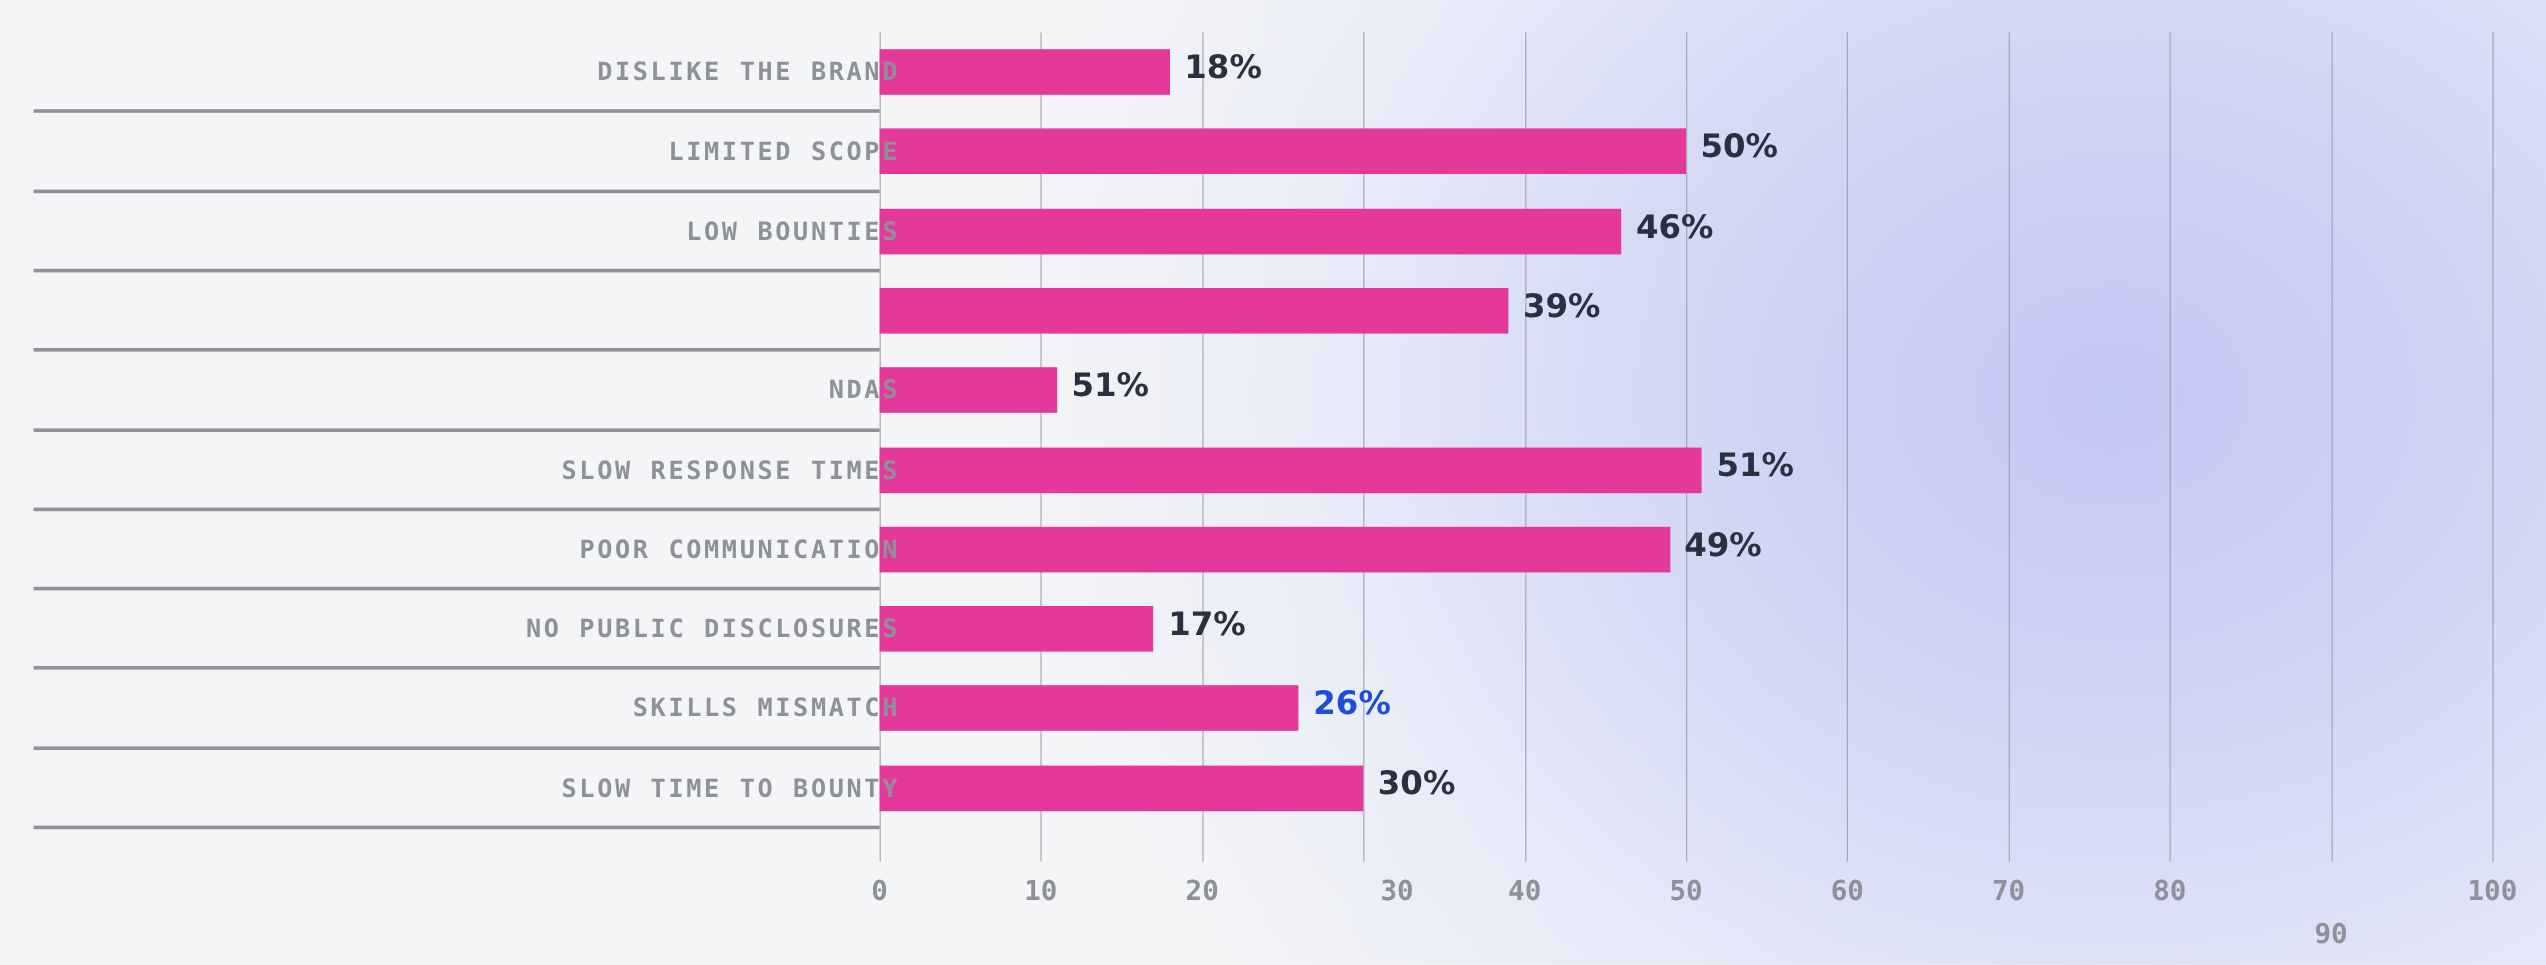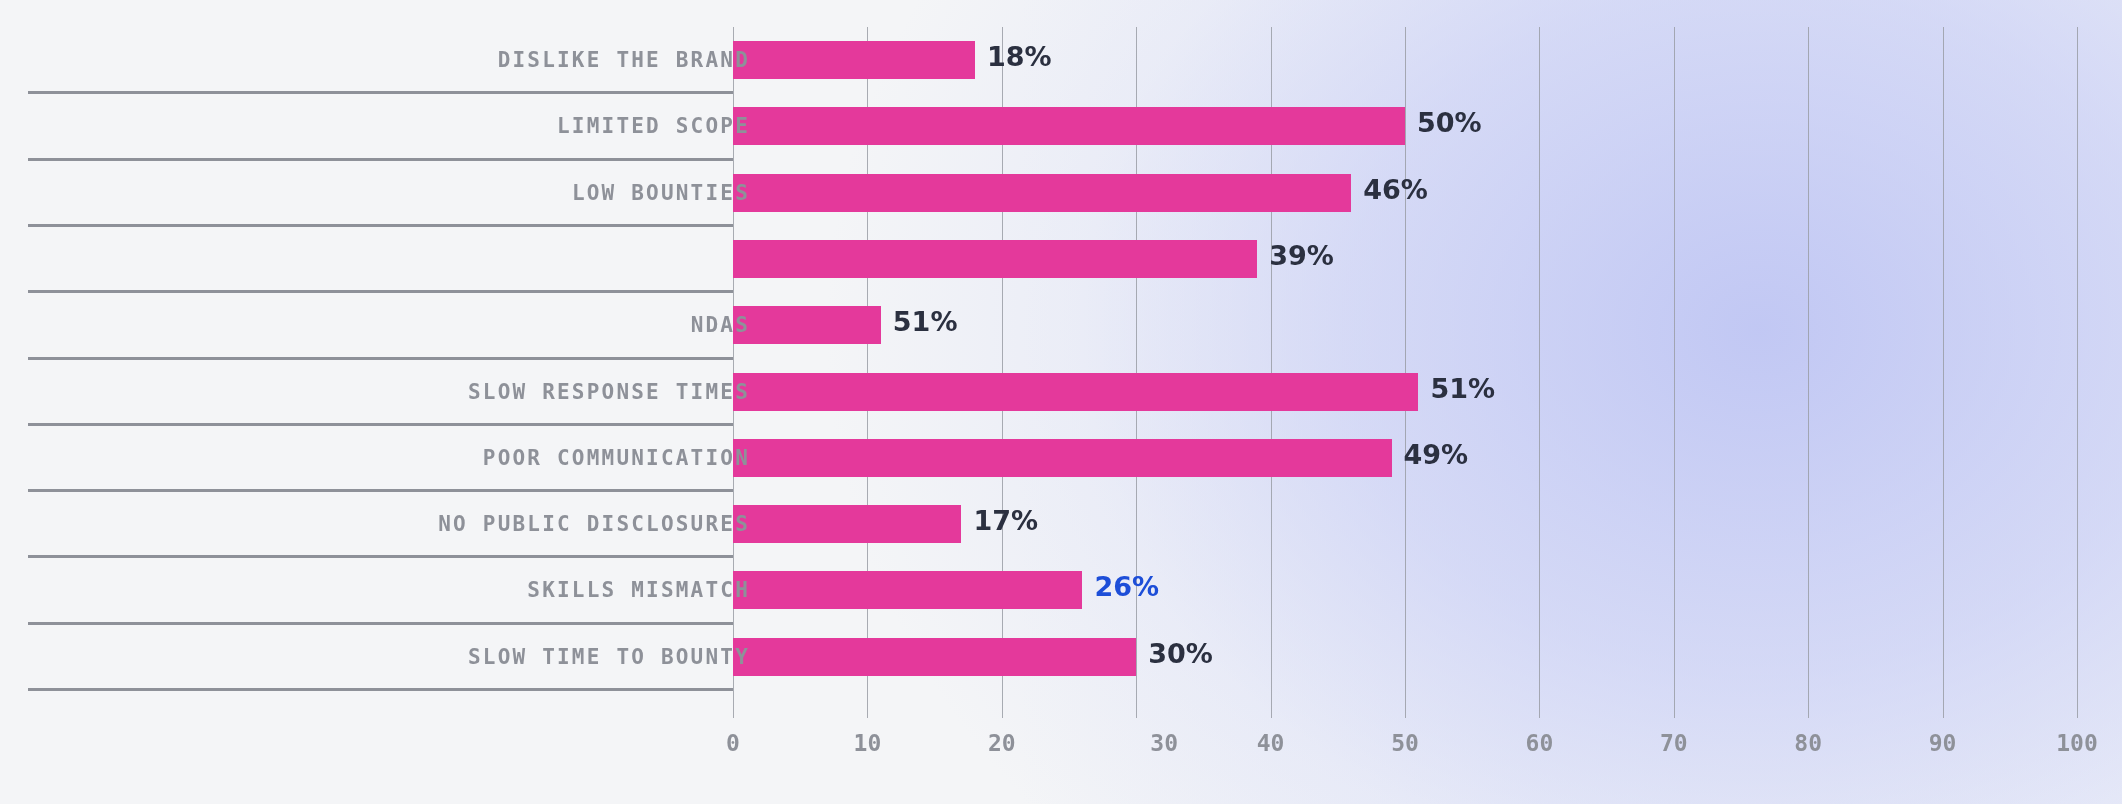--- a/index.html
+++ b/index.html
@@ -135,16 +135,16 @@
       <div class="rowsep" style="top: 688px;"></div>
       <div class="tick" style="left: 733px; color: rgb(142, 145, 153);">0</div>
       <div class="tick" style="left: 867.4px; color: rgb(142, 145, 153);">10</div>
       <div class="tick" style="left: 1001.8px; color: rgb(142, 145, 153);">20</div>
       <div class="tick" style="left: 1136.2px; color: rgb(142, 145, 153); margin-left: 28px;">30</div>
       <div class="tick" style="left: 1270.6px; color: rgb(142, 145, 153);">40</div>
       <div class="tick" style="left: 1405px; color: rgb(142, 145, 153);">50</div>
       <div class="tick" style="left: 1539.4px; color: rgb(142, 145, 153);">60</div>
       <div class="tick" style="left: 1673.8px; color: rgb(142, 145, 153);">70</div>
       <div class="tick" style="left: 1808.2px; color: rgb(142, 145, 153);">80</div>
-      <div class="tick" style="left: 1942.6px; color: rgb(142, 145, 153);">90</div>
+      <div class="tick" style="left: 1942.6px; color: rgb(142, 145, 153); margin-top: 36px;">90</div>
       <div class="tick" style="left: 2077px; color: rgb(142, 145, 153);">100</div>
     </div>
 </div>
 
 </body></html>

